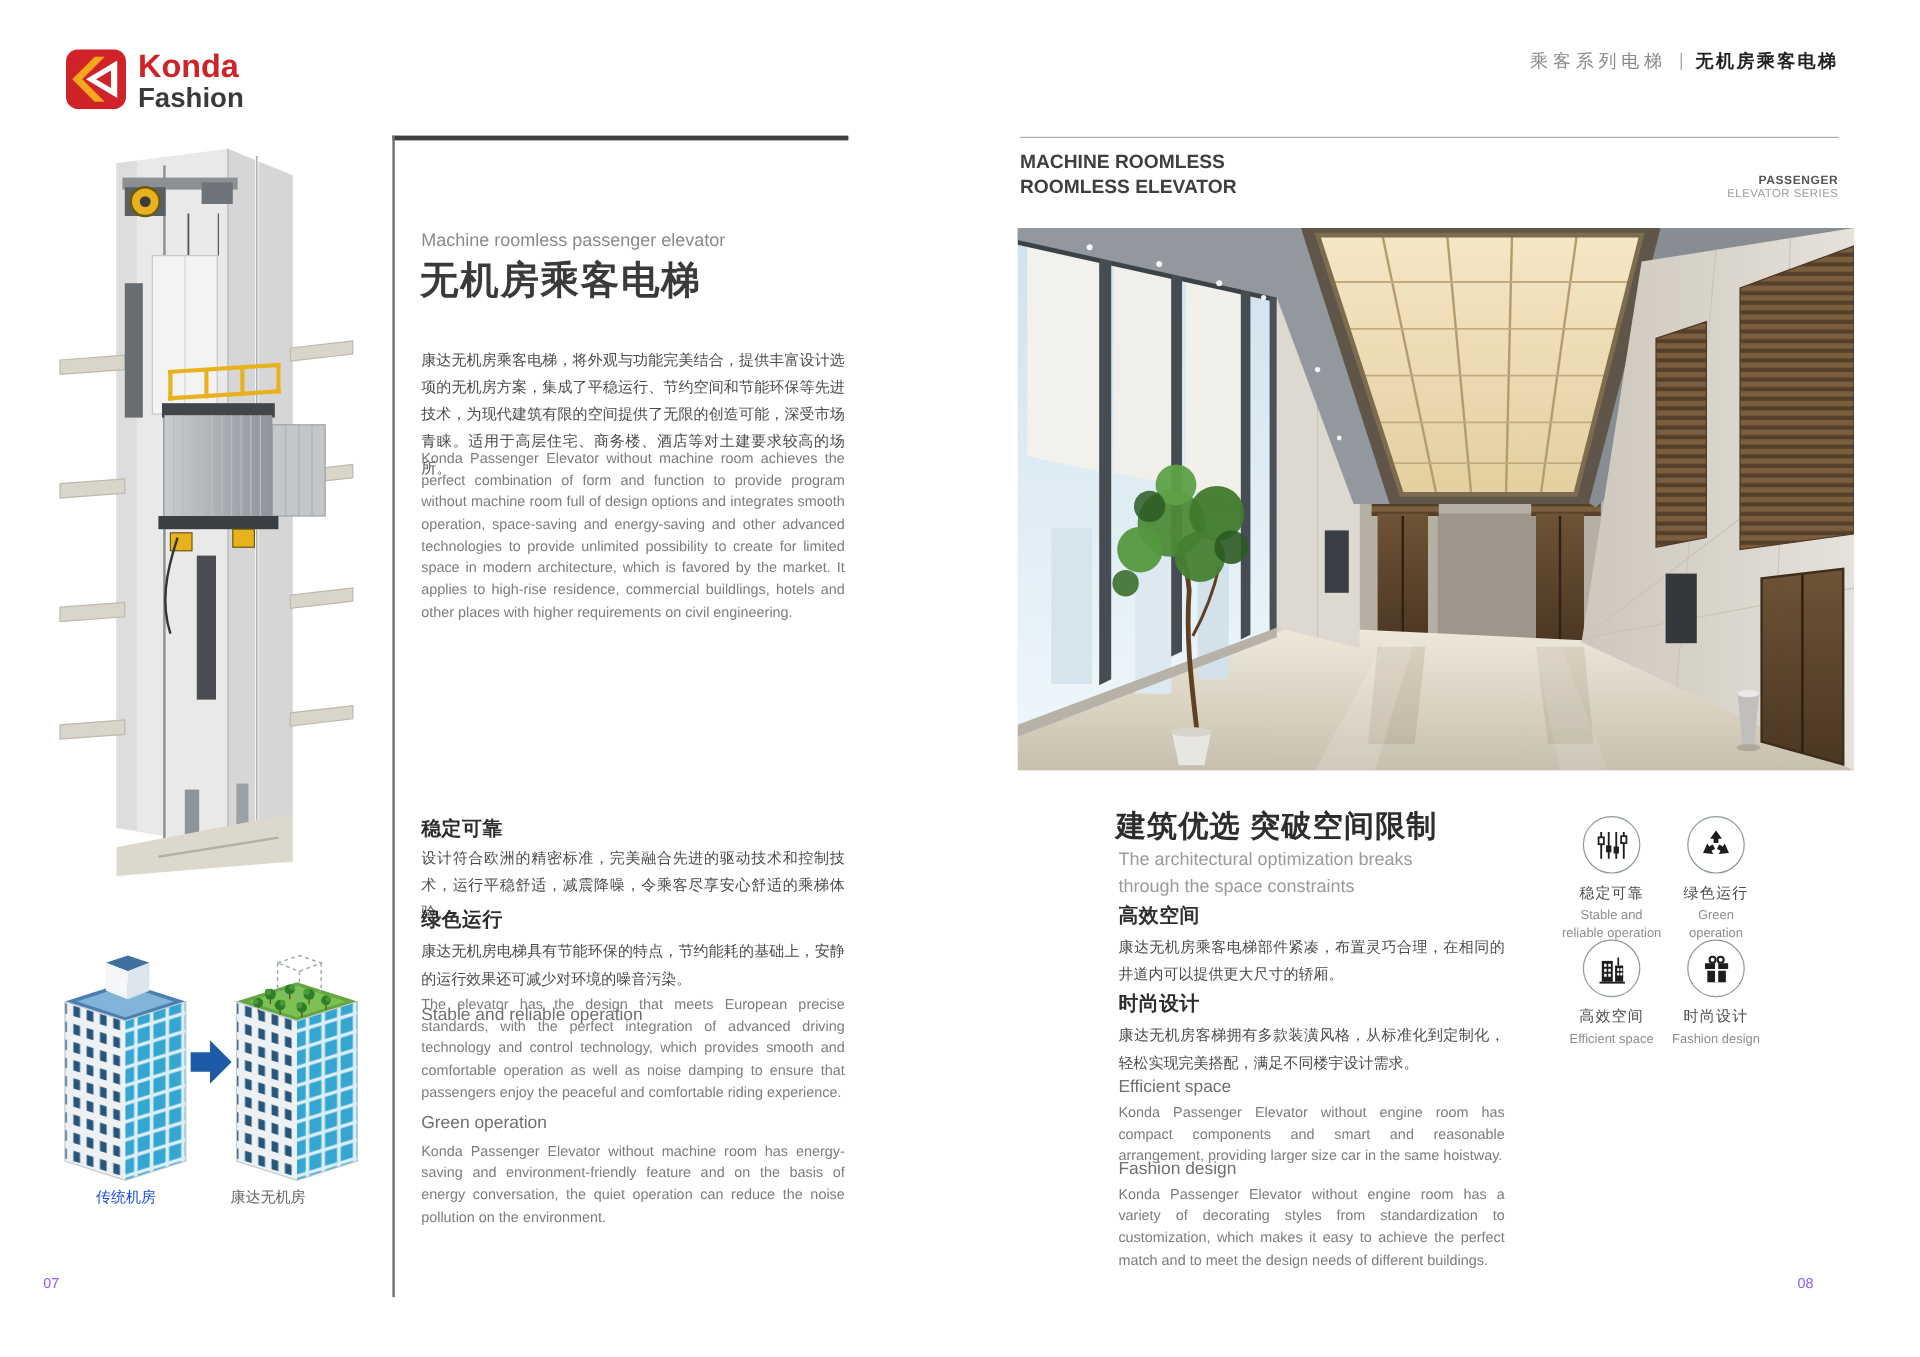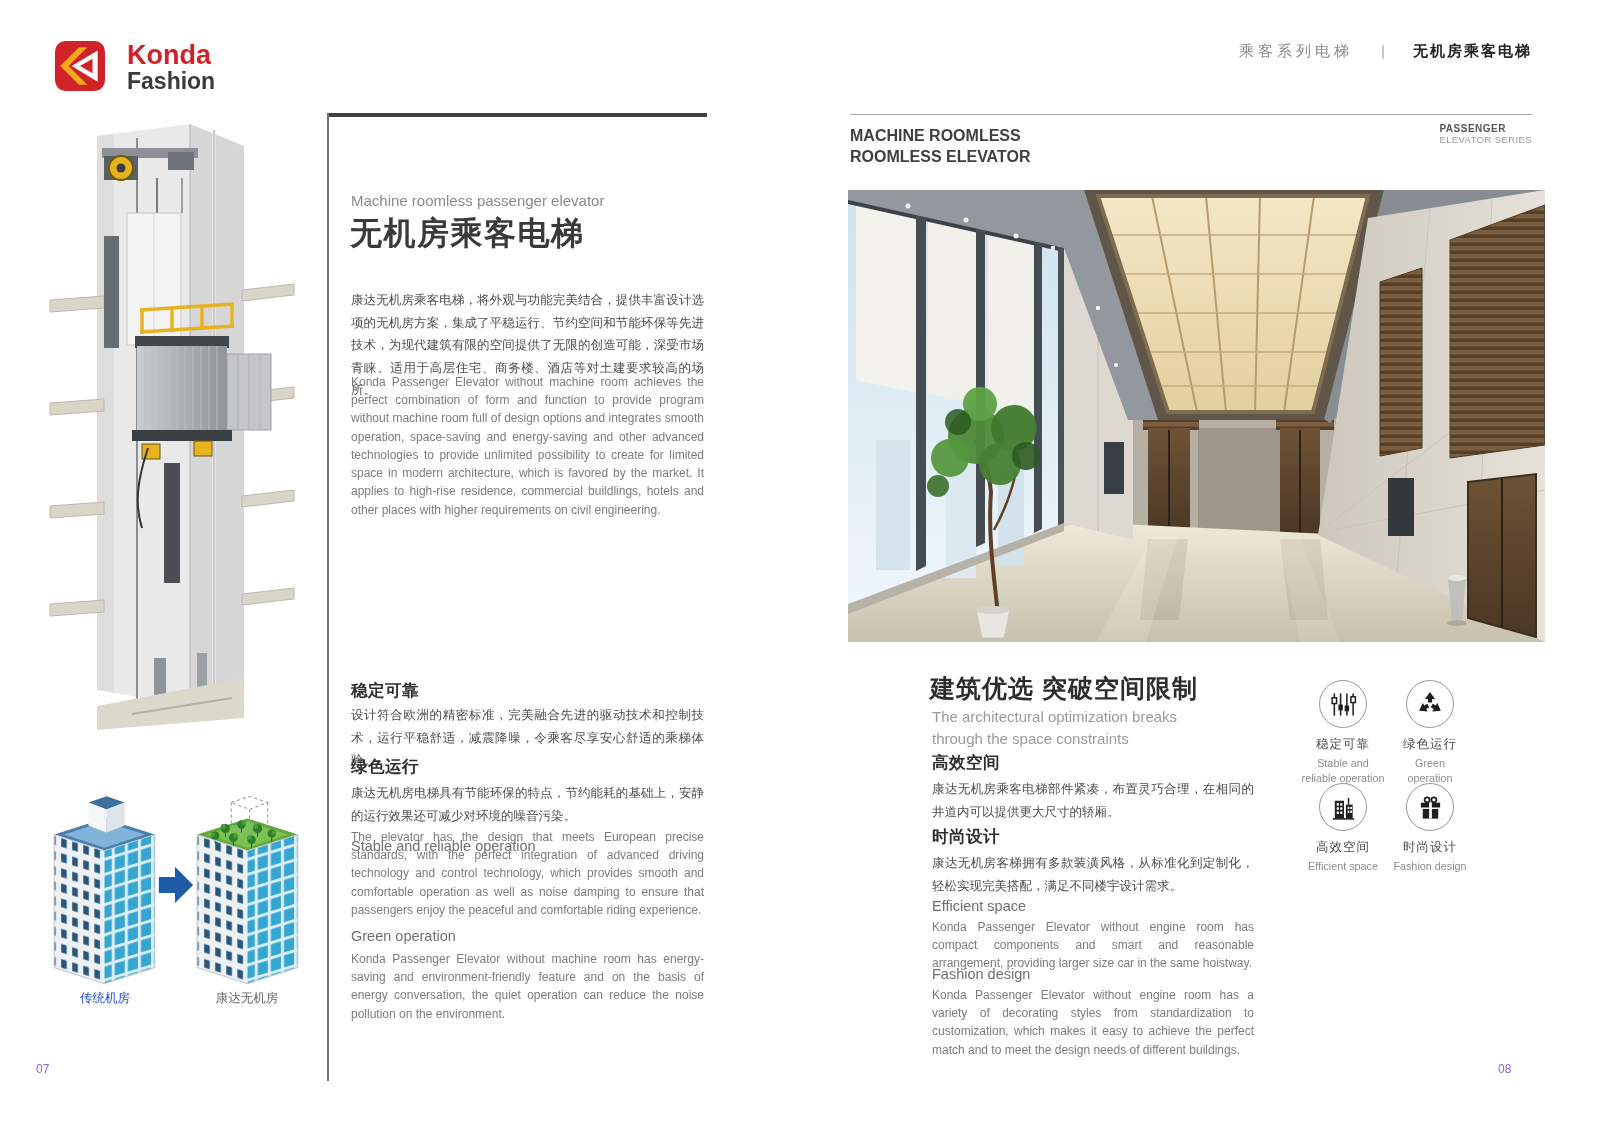--- a/index.html
+++ b/index.html
@@ -14,34 +14,34 @@
   .badge{width:96px;display:flex;flex-direction:column;align-items:center;text-align:center}
   .badge .circ{width:46px;height:46px;border:1.5px solid #8f9aa0;border-radius:50%;
                display:flex;align-items:center;justify-content:center;background:#fff}
   .badge .zh{margin-top:8px;font-size:12.5px;color:#4c4c4c;letter-spacing:1px}
   .badge .en{margin-top:3px;font-size:10.8px;color:#8d8d8d;line-height:1.35;white-space:pre-line}
   .preline{white-space:pre-line}
 </style>
 </head>
 <body>
 
-<div class="abs" style="left:55px;top:41px;display:flex;gap:22px">
+<div class="abs" style="left:55px;top:41px;display:flex;gap:10px">
   <svg width="50" height="50" viewBox="0 0 48 48">
     <rect x="0" y="0" width="48" height="48" rx="10" fill="#cf2229"></rect>
     <polygon points="23,6 31,6 13,24 31,42 23,42 5,24" fill="#f5a81c"></polygon>
     <polygon points="41,9 41,39 16,24" fill="#ffffff"></polygon>
     <polygon points="36,17 36,31 24,24" fill="#cf2229"></polygon>
   </svg>
   <div style="line-height:1.02;padding-top:1px">
     <div style="font-size:27px;font-weight:bold;color:#cf2229">Konda</div>
     <div style="font-size:23px;font-weight:bold;color:#3a3a3a">Fashion</div>
   </div>
 </div>
 
-<div class="abs" style="right:68px;top:42px;font-size:15px;display:flex;align-items:flex-start;gap:28px">
+<div class="abs" style="right:68px;top:42px;font-size:15px;display:flex;align-items:flex-start;gap:10px">
   <span style="color:#8a8a8a;letter-spacing:4px">乘客系列电梯</span>
   <span style="color:#aaa">|</span>
   <span style="color:#222;font-weight:bold;letter-spacing:2px">无机房乘客电梯</span>
 </div>
 
 <div class="abs" style="left:42px;top:118px;width:258px;height:645px">
 <svg width="258" height="645" viewBox="0 0 258 645">
   <defs>
     <linearGradient id="carG" x1="0" y1="0" x2="1" y2="0">
       <stop offset="0" stop-color="#c9cdd0"></stop>
@@ -203,21 +203,21 @@
             <line x1="0" y1="6" x2="0" y2="1" stroke="#5f4026"></line>
             <circle cx="0" cy="-2" r="4.2" fill="#2e7d2b"></circle>
             <circle cx="-2" cy="-4" r="2.4" fill="#49993b"></circle>
           </g>
     </g>
     <polygon points="6,48 56,64 106,48 106,180 56,196 6,180" fill="none" stroke="#c2cad1" stroke-width="1"></polygon>
   </g>
 </svg>
 </div>
 <div class="abs" style="left:50px;top:990px;width:110px;text-align:center;font-size:12.5px;color:#1d4ed8">传统机房</div>
-<div class="abs" style="left:192px;top:990px;width:110px;text-align:center;font-size:12.5px;color:#666">康达无机房</div>
+<div class="abs" style="left:192px;top:990px;width:110px;text-align:left;font-size:12.5px;color:#666">康达无机房</div>
 
 <div class="abs" style="left:327px;top:113px;width:380px;height:4px;background:#3f3f3f"></div>
 <div class="abs" style="left:327px;top:113px;width:2px;height:968px;background:#6f6f6f"></div>
 
 <div class="abs en-head" style="left:351px;top:192px;font-size:15px;color:#8a8a8a">Machine roomless passenger elevator</div>
 <div class="abs" style="left:350px;top:212px;font-size:32px;font-weight:bold;color:#3a3a3a;letter-spacing:1.5px">无机房乘客电梯</div>
 
 <div class="abs zh-body" style="left:351px;top:289px;width:353px">康达无机房乘客电梯，将外观与功能完美结合，提供丰富设计选项的无机房方案，集成了平稳运行、节约空间和节能环保等先进技术，为现代建筑有限的空间提供了无限的创造可能，深受市场青睐。适用于高层住宅、商务楼、酒店等对土建要求较高的场所。</div>
 <div class="abs en-body" style="left:351px;top:373px;width:353px">Konda Passenger Elevator without machine room achieves the perfect combination of form and function to provide program without machine room full of design options and integrates smooth operation, space-saving and energy-saving and other advanced technologies to provide unlimited possibility to create for limited space in modern architecture, which is favored by the market. It applies to high-rise residence, commercial buildlings, hotels and other places with higher requirements on civil engineering.</div>
 
@@ -233,21 +233,21 @@
 <div class="abs en-head" style="left:351px;top:928px">Green operation</div>
 <div class="abs en-body" style="left:351px;top:950px;width:353px">Konda Passenger Elevator without machine room has energy-saving and environment-friendly feature and on the basis of energy conversation, the quiet operation can reduce the noise pollution on the environment.</div>
 
 <div class="abs pagenum" style="left:36px;top:1062px">07</div>
 
 <div class="abs" style="left:850px;top:114px;width:682px;height:1px;background:#a9a9a9"></div>
 <div class="abs" style="left:850px;top:126px;font-size:16px;font-weight:bold;color:#3f3f3f;line-height:1.3">
   <div>MACHINE ROOMLESS</div>
   <div>ROOMLESS ELEVATOR</div>
 </div>
-<div class="abs" style="right:68px;top:123px;">
+<div class="abs" style="right:68px;top:145px;text-align:right">
   <div style="font-size:10px;font-weight:bold;color:#555;letter-spacing:.5px">PASSENGER</div>
   <div style="font-size:9.5px;color:#9a9a9a;letter-spacing:.4px">ELEVATOR SERIES</div>
 </div>
 
 <div class="abs" style="left:848px;top:190px;width:697px;height:452px">
 <svg width="697" height="452" viewBox="0 0 697 452" preserveAspectRatio="none">
   <defs>
     <linearGradient id="sky" x1="0" y1="0" x2="0" y2="1">
       <stop offset="0" stop-color="#cfe2ee"></stop>
           <stop offset="1" stop-color="#eef6fb"></stop>

